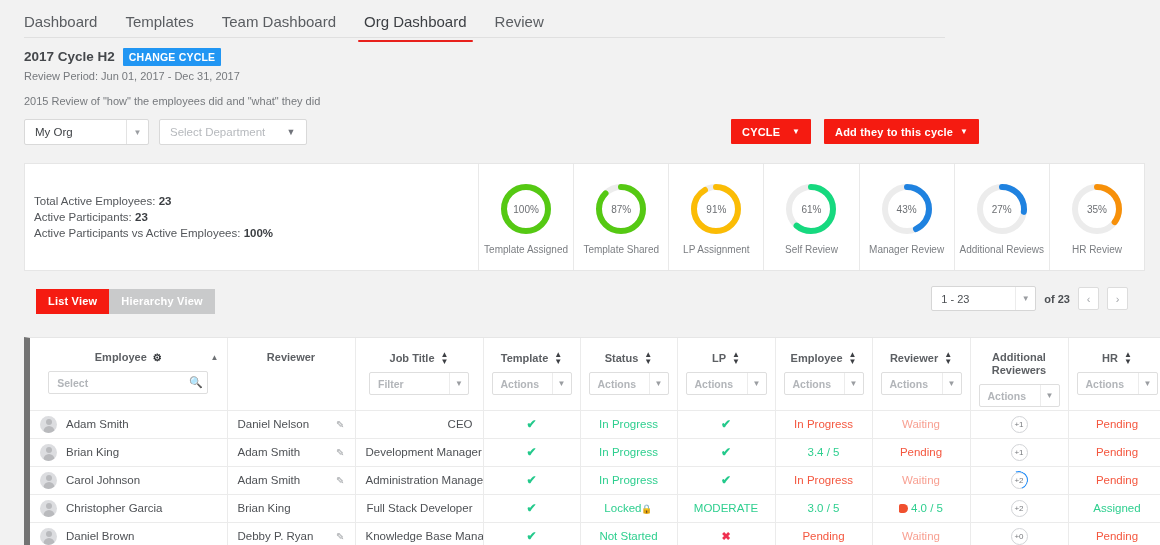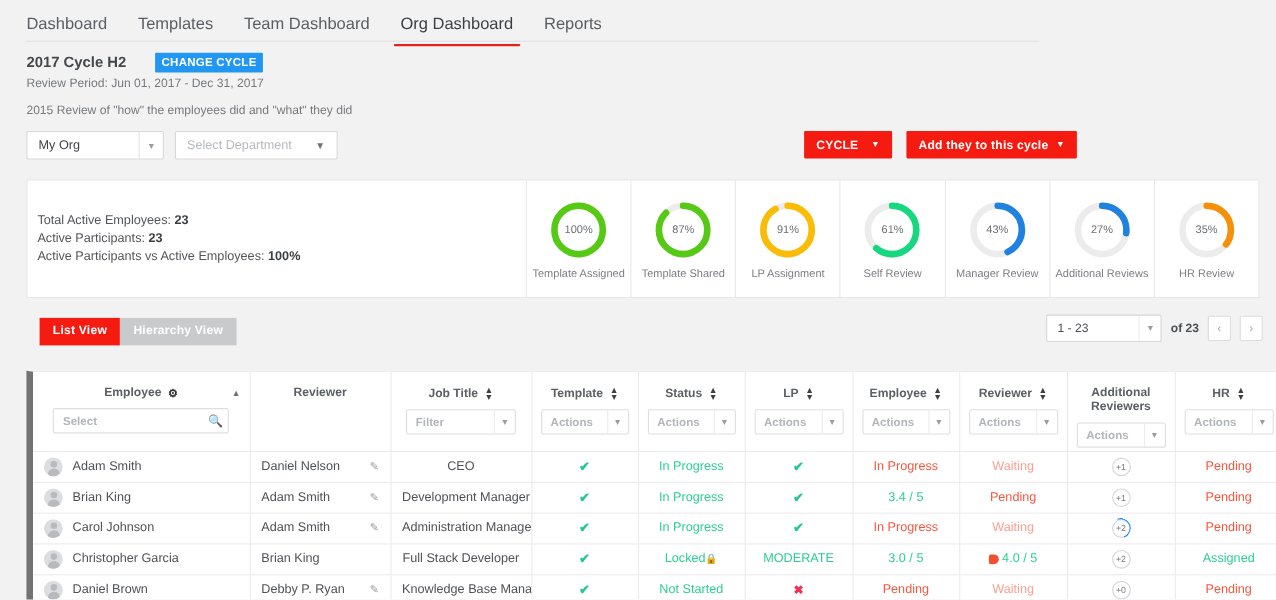--- a/index.html
+++ b/index.html
@@ -27,21 +27,21 @@
   }
   .navitem:first-child { padding-left: 0; }
   .navitem.active { color: #3c3f43; }
   .navitem.active::after {
     content: ""; position: absolute; left: 8px; right: 8px; bottom: 0;
     height: 2.5px; background: #e8201c; border-radius: 1px;
   }
 
   
   .cycle-head { position: absolute; left: 24px; top: 48px; }
-  .cycle-row { display: flex; align-items: center; gap: 26px; }
+  .cycle-row { display: flex; align-items: center; gap: 8px; }
   .cycle-title { font-size: 13.5px; font-weight: bold; color: #44474b; }
   .change-cycle {
     background: #2196f3; color: #fff; font-size: 10.5px; font-weight: bold;
     padding: 2.5px 6px 3px 6px; letter-spacing: .2px; cursor: pointer;
     border-radius: 1px;
   }
   .review-period { font-size: 11px; color: #76797d; margin-top: 4px; }
   .review-desc { font-size: 11px; color: #76797d; margin-top: 13px; }
 
   
@@ -95,21 +95,21 @@
 
   
   .viewtoggle { position: absolute; left: 36px; top: 289px; display: flex; }
   .vt {
     font-size: 11px; font-weight: bold; padding: 6px 12px 7px 12px; cursor: pointer;
     color: #fff; letter-spacing: .2px;
   }
   .vt.on { background: #f51b11; }
   .vt.off { background: #c9cacb; }
 
-  .pagination { position: absolute; right: 12px; top: 286px; display: flex; align-items: center; gap: 8px; }
+  .pagination { position: absolute; right: 32px; top: 286px; display: flex; align-items: center; gap: 8px; }
   .page-sel {
     width: 105px; height: 25px; background: #fff; border: 1px solid #d6d6d6;
     display: flex; align-items: center; justify-content: space-between; border-radius: 2px; cursor: pointer;
   }
   .page-sel .txt { font-size: 11px; padding-left: 9px; color: #4c4f53; }
   .page-sel .arr { width: 20px; text-align: center; color: #9a9da1; font-size: 8px; border-left: 1px solid #ececec; height: 23px; line-height: 23px; }
   .of-txt { font-size: 11px; font-weight: bold; color: #4c4f53; }
   .pgbtn {
     width: 21px; height: 23px; background: #fff; border: 1px solid #dcdcdc;
     display: flex; align-items: center; justify-content: center; color: #a4a7ab;
@@ -142,21 +142,21 @@
   .ctl-box .a { width: 19px; text-align: center; font-size: 8px; color: #9a9da1; border-left: 1px solid #ececec; height: 21px; line-height: 21px; }
   .ctl-box .srch { width: 22px; text-align: center; color: #f2553d; font-size: 11px; }
   .th-emp .ctl-box { width: 160px; }
   .th-job .ctl-box { width: 100px; }
 
   tbody td {
     border-right: 1px solid #ebebeb; border-bottom: 1px solid #ebebeb;
     height: 28px; font-size: 11.5px; color: #4e5155; padding: 0 10px;
     text-align: center; white-space: nowrap; overflow: hidden;
   }
-  td.tl { text-align: center; }
+  td.tl { text-align: right; }
   .emp-cell { display: flex; align-items: center; gap: 9px; }
   .avatar {
     width: 17px; height: 17px; border-radius: 50%; background: #dcdde0;
     flex: 0 0 17px; position: relative; overflow: hidden;
   }
   .avatar::before {
     content: ""; position: absolute; left: 50%; top: 3px; width: 6px; height: 6px;
     background: #b9babd; border-radius: 50%; transform: translateX(-50%);
   }
   .avatar::after {
@@ -192,21 +192,21 @@
 </head>
 <body>
 
 <div class="page">
 
   <div class="topnav" id="topnav">
       <div class="navitem">Dashboard</div>
       <div class="navitem">Templates</div>
       <div class="navitem">Team Dashboard</div>
       <div class="navitem active">Org Dashboard</div>
-      <div class="navitem">Reports</div>
+      <div class="navitem">Review</div>
     </div>
   <div class="topnav-underline"></div>
 
   <div class="cycle-head">
     <div class="cycle-row">
       <div class="cycle-title">2017 Cycle H2</div>
       <div class="change-cycle">CHANGE CYCLE</div>
     </div>
     <div class="review-period">Review Period: Jun 01, 2017 - Dec 31, 2017</div>
     <div class="review-desc">2015 Review of "how" the employees did and "what" they did</div>

